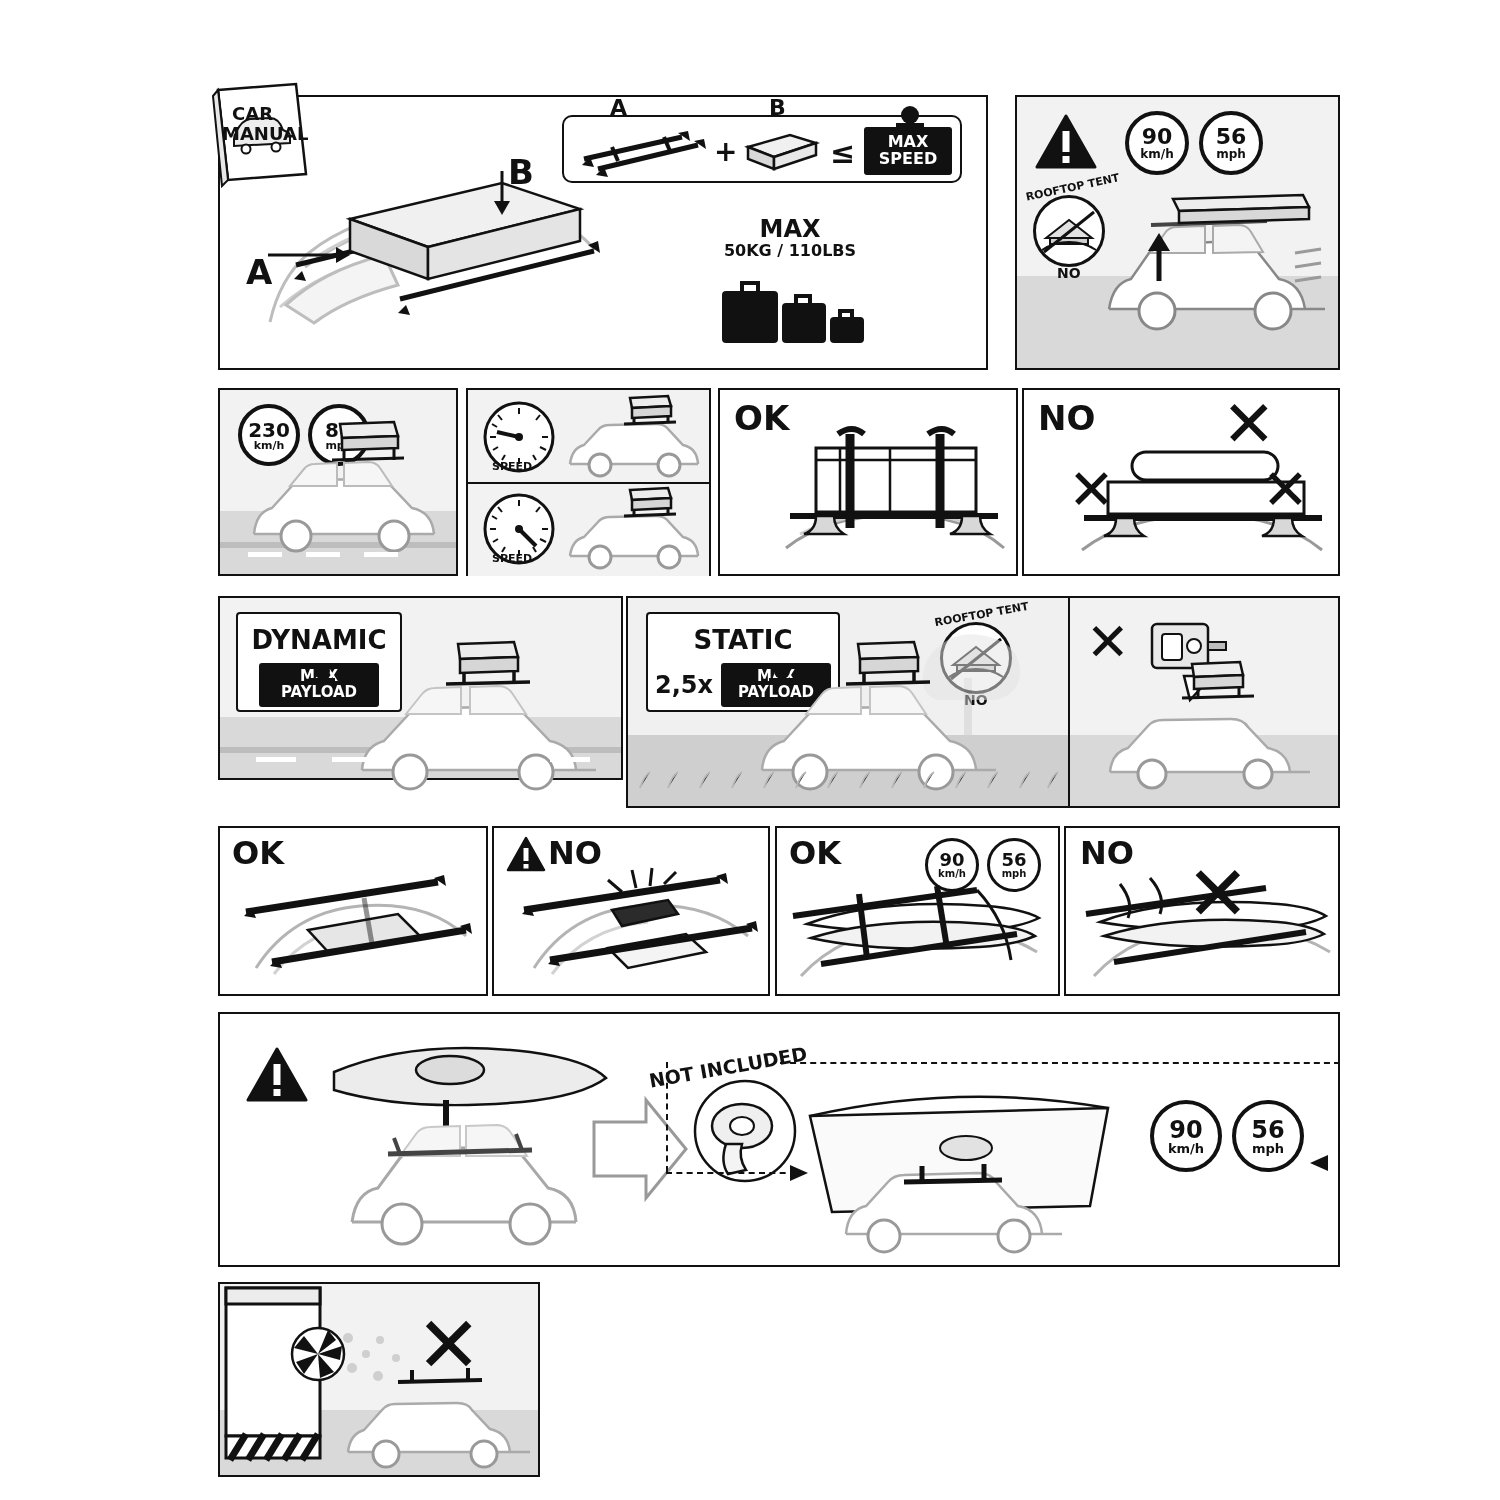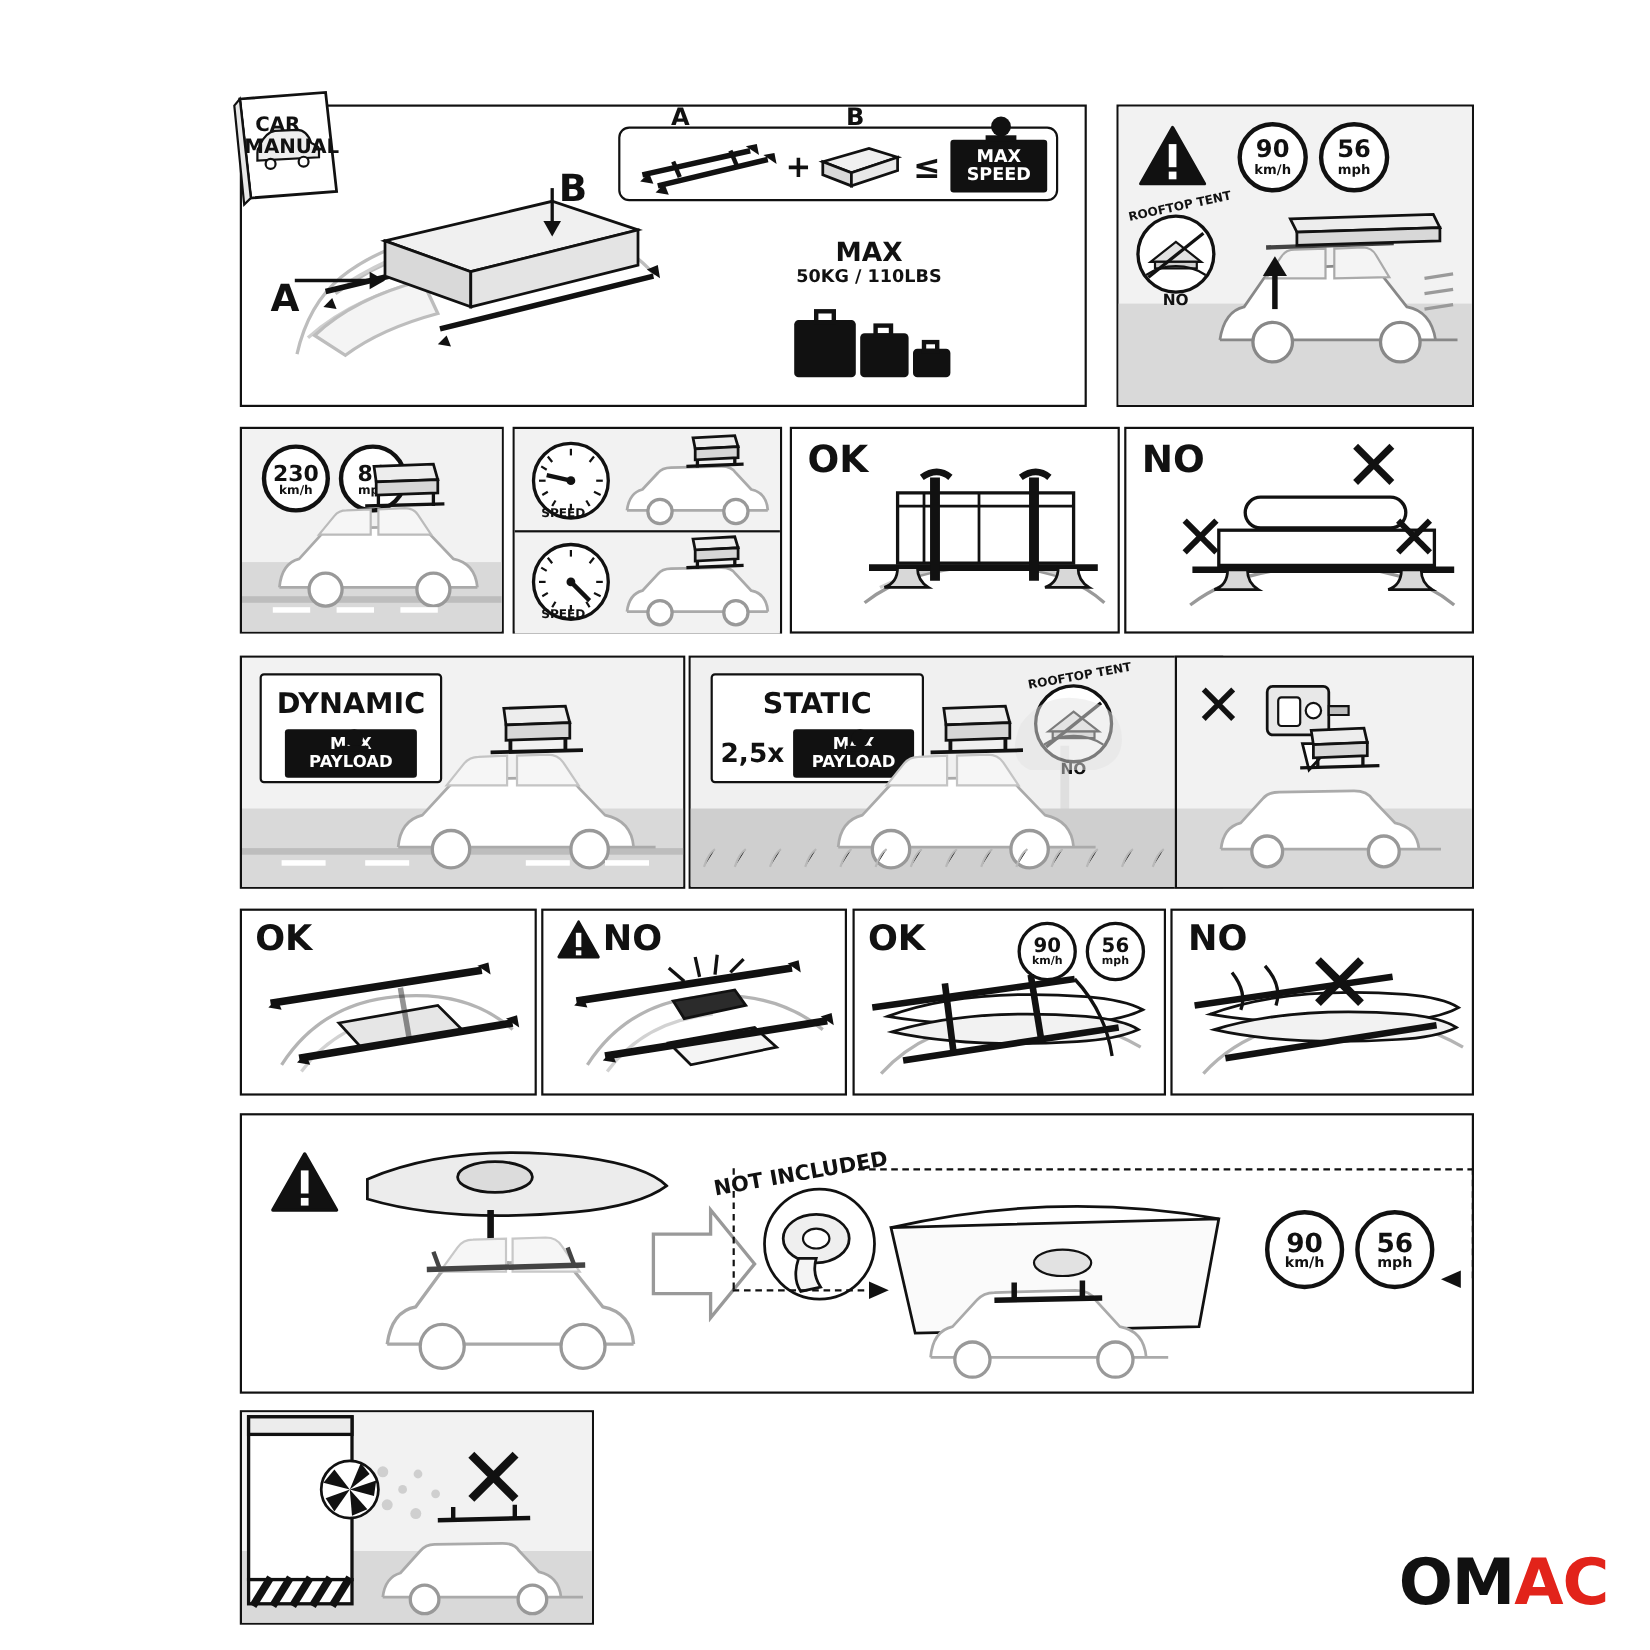--- a/index.html
+++ b/index.html
@@ -358,21 +358,21 @@
 
         <rect x="36" y="78" width="196" height="32" fill="#fff" stroke="#111" stroke-width="3"></rect>
         <rect x="60" y="48" width="146" height="28" rx="14" fill="#fff" stroke="#111" stroke-width="3"></rect>
       </svg>
     </div>
     <div class="xmark" style="left:198px;top:2px;font-size:64px;">✕</div>
     <div class="xmark" style="left:44px;top:72px;font-size:56px;">✕</div>
     <div class="xmark" style="left:238px;top:72px;font-size:56px;">✕</div>
   </div>
 
-  <div class="panel" style="left:218px;top:596px;width:405px;height:212px;text-decoration:underline;">
+  <div class="panel" style="left:218px;top:596px;width:405px;height:184px;text-decoration:underline;">
     <div class="sky"></div>
     <div class="ground"></div>
     <div class="road"></div>
     <div class="plate" style="left:16px;top:14px;width:166px;height:100px;">
       <span style="font-size:26px;">DYNAMIC</span>
       <div class="blackplate" style="position:relative;left:0;top:8px;width:120px;height:44px;font-size:15px;">
         <span>MAX</span>
         <span>PAYLOAD</span>
       </div>
       <div style="position:absolute;left:66px;top:48px;">
@@ -733,17 +733,14 @@
         <path d="M8 70 q2 -18 16 -22 l18 -20 q5 -6 13 -6 l62 -1 q11 0 15 7 l18 19 q18 4 20 23" fill="#fff" stroke="#aaa" stroke-width="2.5"></path>
         <path d="M8 70 L190 70" stroke="#aaa" stroke-width="2.5"></path>
         <circle cx="46" cy="72" r="13" fill="#fff" stroke="#999" stroke-width="3"></circle>
         <circle cx="144" cy="72" r="13" fill="#fff" stroke="#999" stroke-width="3"></circle>
         <path d="M72 -12 L72 0 M128 -14 L128 -2" stroke="#111" stroke-width="4"></path>
         <path d="M58 0 L142 -2" stroke="#111" stroke-width="4"></path>
       </svg>
     </div>
   </div>
 
-  <div class="logo">
-    <span class="o">OM</span><span class="a">AC</span>
-  </div>
 
 </div>
 
 </body></html>

